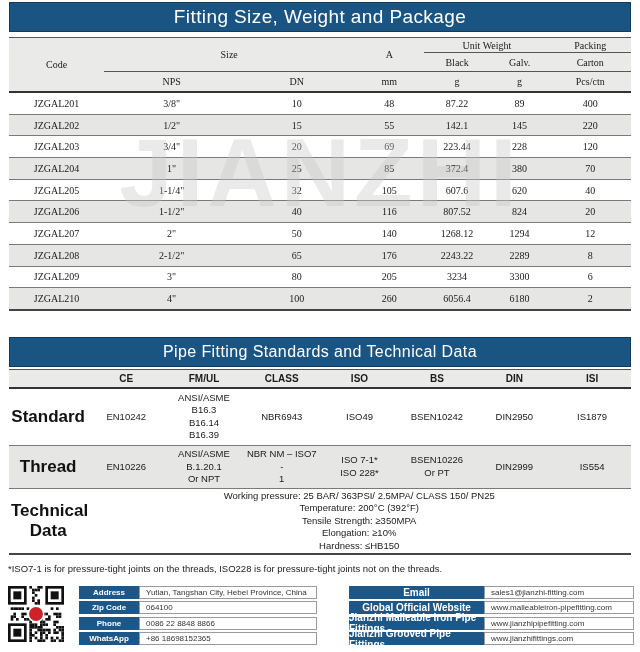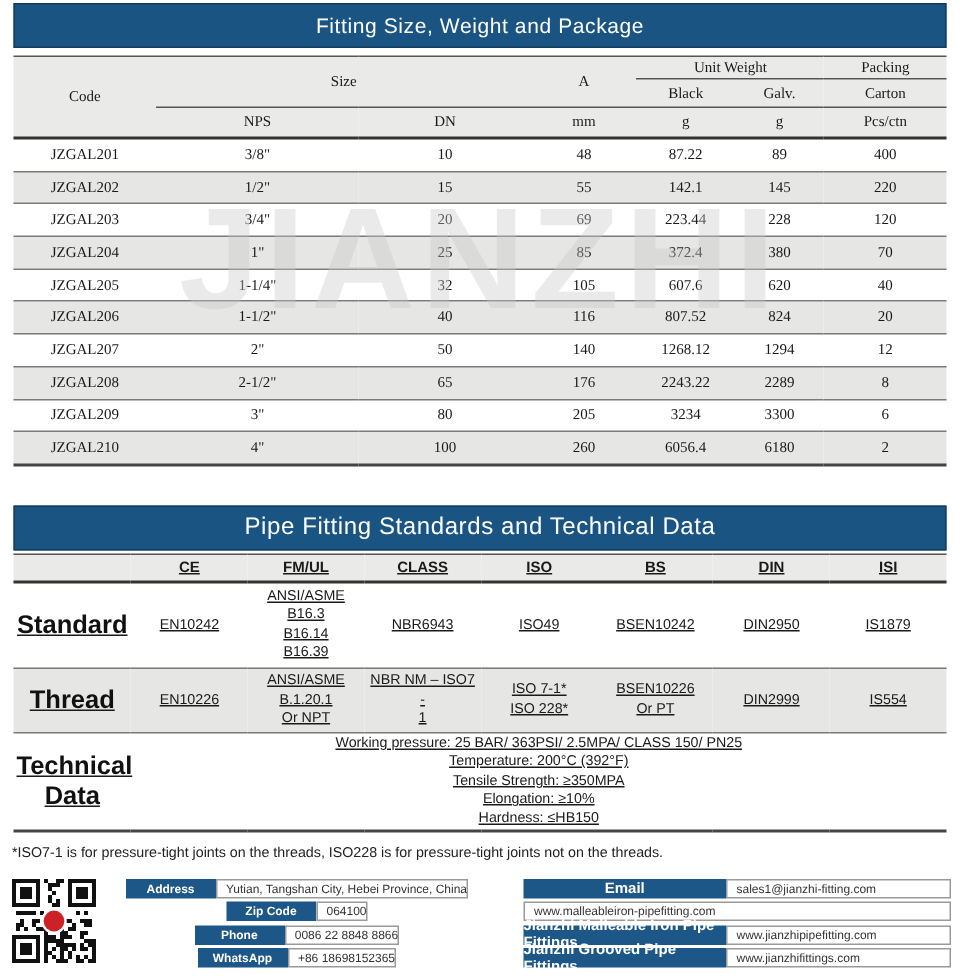--- a/index.html
+++ b/index.html
@@ -1,20 +1,20 @@
 <!DOCTYPE html>
 <html><head>
 <meta charset="utf-8">
 <style>
   html,body{margin:0;padding:0;background:#fff;}
   .page{position:relative;width:640px;height:652px;background:#fff;overflow:hidden;
         font-family:"Liberation Sans",sans-serif;color:#1a1a1a;}
   
   .banner{width:620px;margin:0 9px;background:#1a5482;border:1px solid #123c5e;
-          color:#fff;text-align:center;font-size:14px;letter-spacing:.4px;
+          color:#fff;text-align:center;font-size:19px;letter-spacing:.4px;
           height:28px;line-height:28px;font-weight:400;}
   .banner1{margin-top:2px;}
   .banner2{margin-top:26px;font-size:16px;}
   
   table{border-collapse:collapse;table-layout:fixed;}
   .t1{width:622px;margin:5px 9px 0 9px;font-family:"Liberation Serif",serif;
       font-size:10px;border-top:1px solid #555;border-bottom:2px solid #444;}
   .t1 th,.t1 td{font-weight:400;text-align:center;padding:0;}
   .t1 thead{background:#eaeae8;}
   .t1 .hr1 th{height:14px;}
@@ -25,39 +25,39 @@
   .t1 th.bline{border-bottom:1px solid #555;}
   .t1 tbody td{height:20.7px;}
   .t1 tbody tr{border-top:1px solid #7a7a7a;}
   .t1 tbody tr:nth-child(even){background:#e6e6e4;}
   
   .watermark{position:absolute;top:118px;left:50%;transform:translateX(-50%);
              font-family:"Liberation Sans",sans-serif;font-weight:700;font-size:96px;
              letter-spacing:4px;color:#c9c9c9;opacity:.38;pointer-events:none;white-space:nowrap;}
   
   .t2{width:622px;margin:2px 9px 0 9px;font-size:9.5px;
-      border-top:1px solid #555;border-bottom:2px solid #444;text-decoration:underline;}
+      border-top:1px solid #555;border-bottom:2px solid #444;}
   .t2 th,.t2 td{padding:1px 2px;text-align:center;vertical-align:middle;}
   .t2 .cols{background:#eaeae8;}
   .t2 .cols th{height:15px;font-size:10px;font-weight:700;border-bottom:2px solid #333;}
   .t2 tr.rStd td{height:54px;background:#fff;}
   .t2 tr.rThr{background:#e6e6e4;border-top:1px solid #7a7a7a;}
   .t2 tr.rThr td{height:40px;}
   .t2 tr.rTec{border-top:1px solid #7a7a7a;}
   .t2 tr.rTec td{height:62px;text-align:center;}
   .t2 th.rowlbl{font-size:17px;font-weight:700;color:#111;}
   .t2 td{white-space:pre-line;line-height:12.5px;}
   .t2 .tech div{line-height:12.4px;}
   
   .footnote{margin:8px 0 0 8px;font-size:9.5px;color:#222;}
   
   .footer{position:absolute;left:0;top:586px;width:640px;display:flex;align-items:flex-start;}
   .qr{margin-left:8px;width:56px;height:56px;}
   .cgroup{display:flex;flex-direction:column;}
-  .cgroup.left{margin-left:15px;width:238px;align-items:center;}
+  .cgroup.left{margin-left:15px;width:238px;}
   .cgroup.right{margin-left:32px;width:285px;}
   .c-row{display:flex;height:13px;margin-bottom:2.4px;}
   .c-label{background:#1d5787;color:#fff;font-weight:700;font-size:8px;
            display:flex;align-items:center;justify-content:center;flex:0 0 auto;}
   .left .c-label{width:60px;}
   .right .c-label{width:135px;font-size:10px;}
   .c-value{flex:1;border:1px solid #9a9a9a;background:#fff;font-size:8px;color:#333;
            display:flex;align-items:center;padding-left:6px;}
 </style>
 </head>
@@ -404,20 +404,21 @@
           <div class="c-label">WhatsApp</div>
           <div class="c-value">+86 18698152365</div>
         </div>
       </div>
     <div class="cgroup right" id="footerRight">
         <div class="c-row">
           <div class="c-label">Email</div>
           <div class="c-value">sales1@jianzhi-fitting.com</div>
         </div>
         <div class="c-row">
+          <div class="c-label">Global Official Website</div>
           <div class="c-value">www.malleableiron-pipefitting.com</div>
         </div>
         <div class="c-row">
           <div class="c-label">Jianzhi Malleable Iron Pipe Fittings</div>
           <div class="c-value">www.jianzhipipefitting.com</div>
         </div>
         <div class="c-row">
           <div class="c-label">Jianzhi Grooved Pipe Fittings</div>
           <div class="c-value">www.jianzhifittings.com</div>
         </div>

